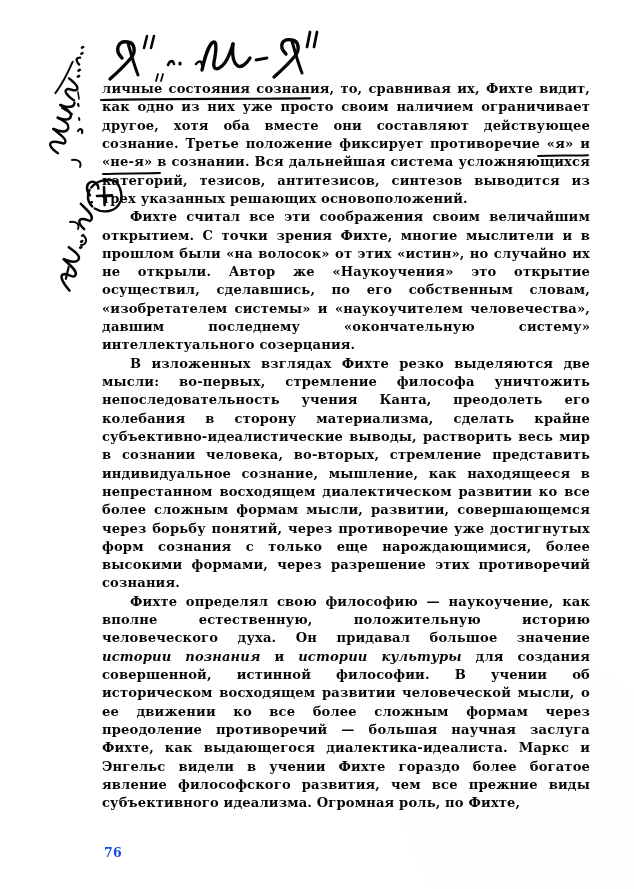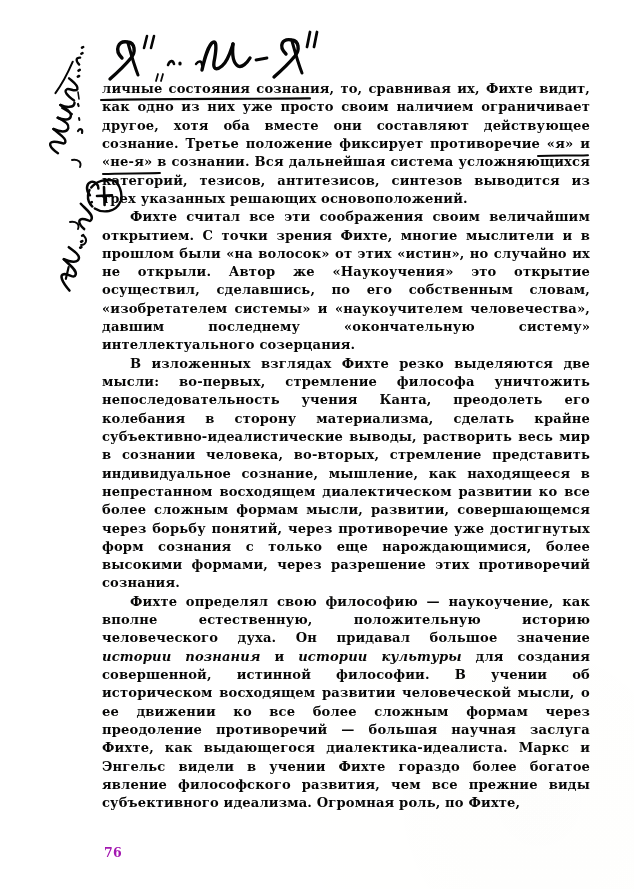--- a/index.html
+++ b/index.html
@@ -60,21 +60,21 @@
     font-weight: 700;
   }
 
   
   #folio {
     position: absolute;
     left: 104px;
     top: 845px;
     font-size: 12.5px;
     font-weight: 700;
-    color: #a21caf;
+    color: #1d4ed8;
     letter-spacing: 0.4px;
     font-family: "DejaVu Serif", "Liberation Serif", serif;
   }
 
   
   #ink {
     position: absolute;
     inset: 0;
     pointer-events: none;
   }

